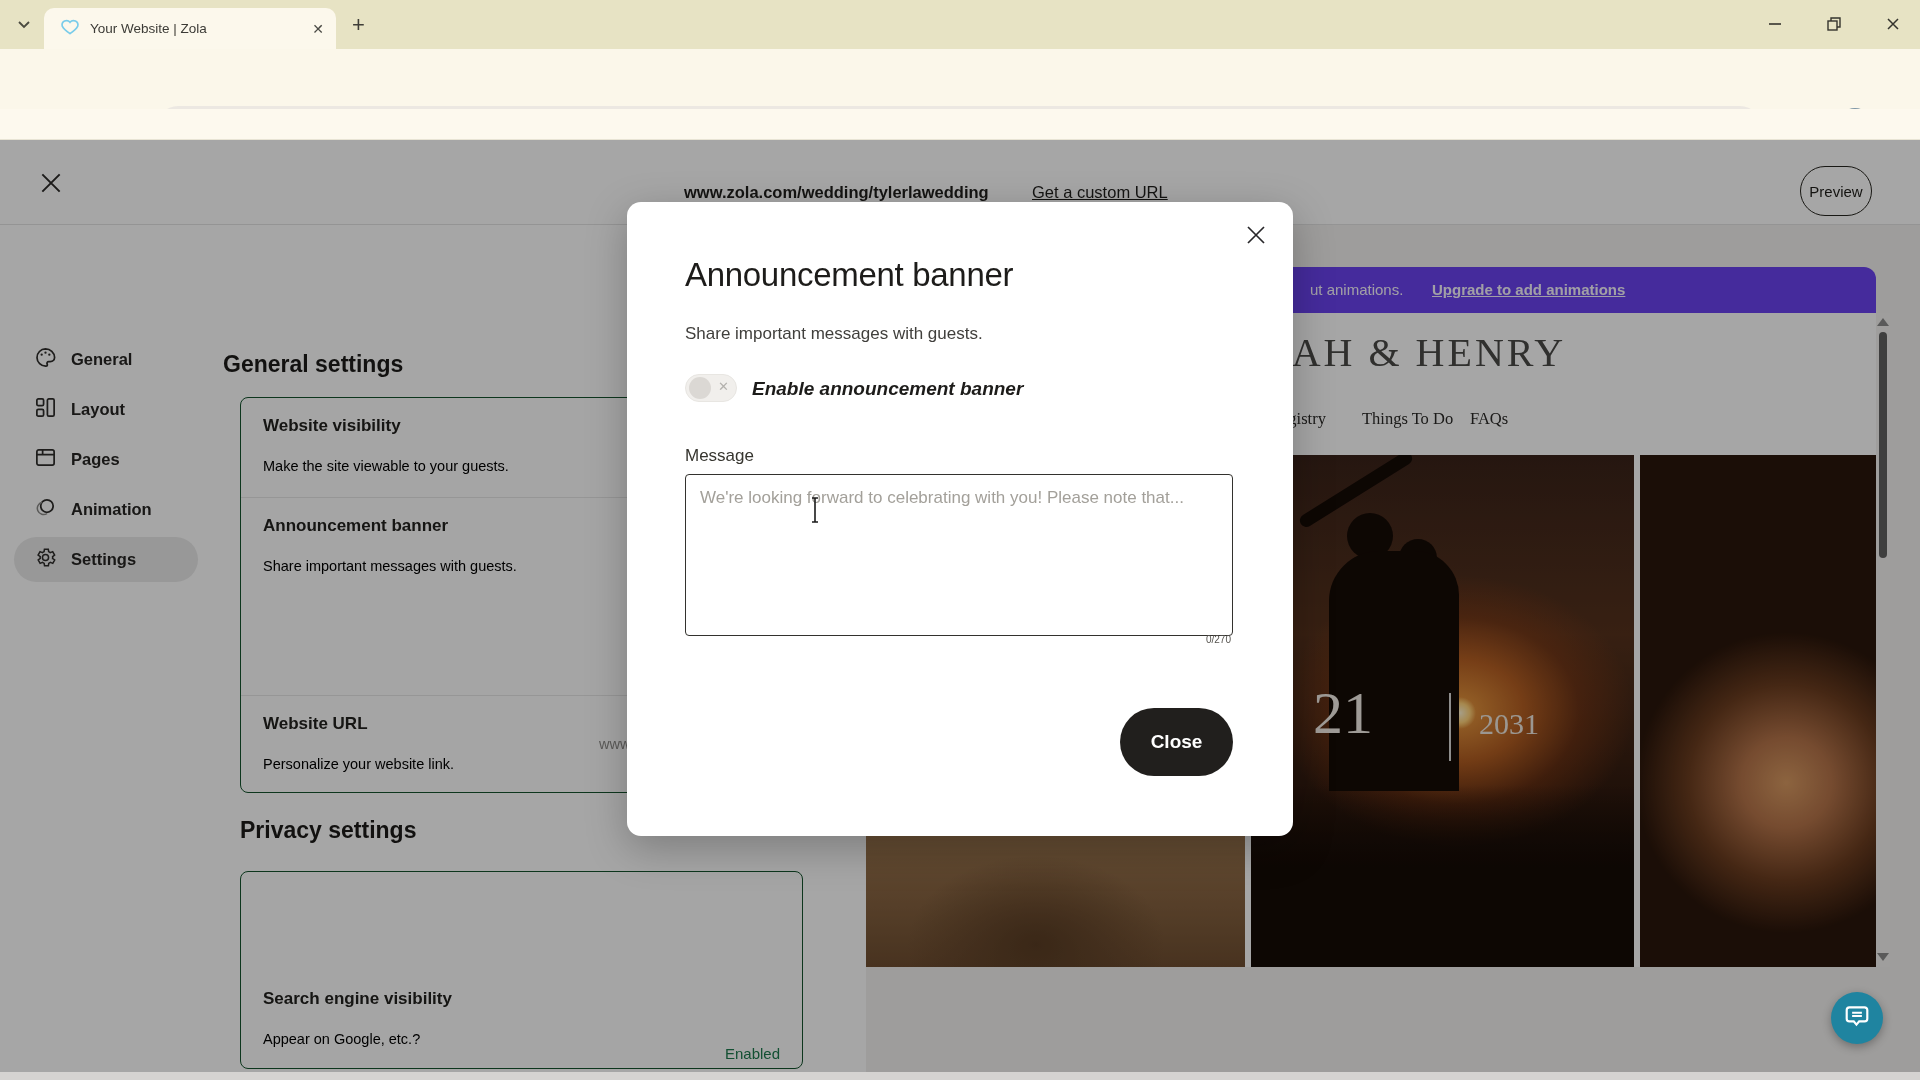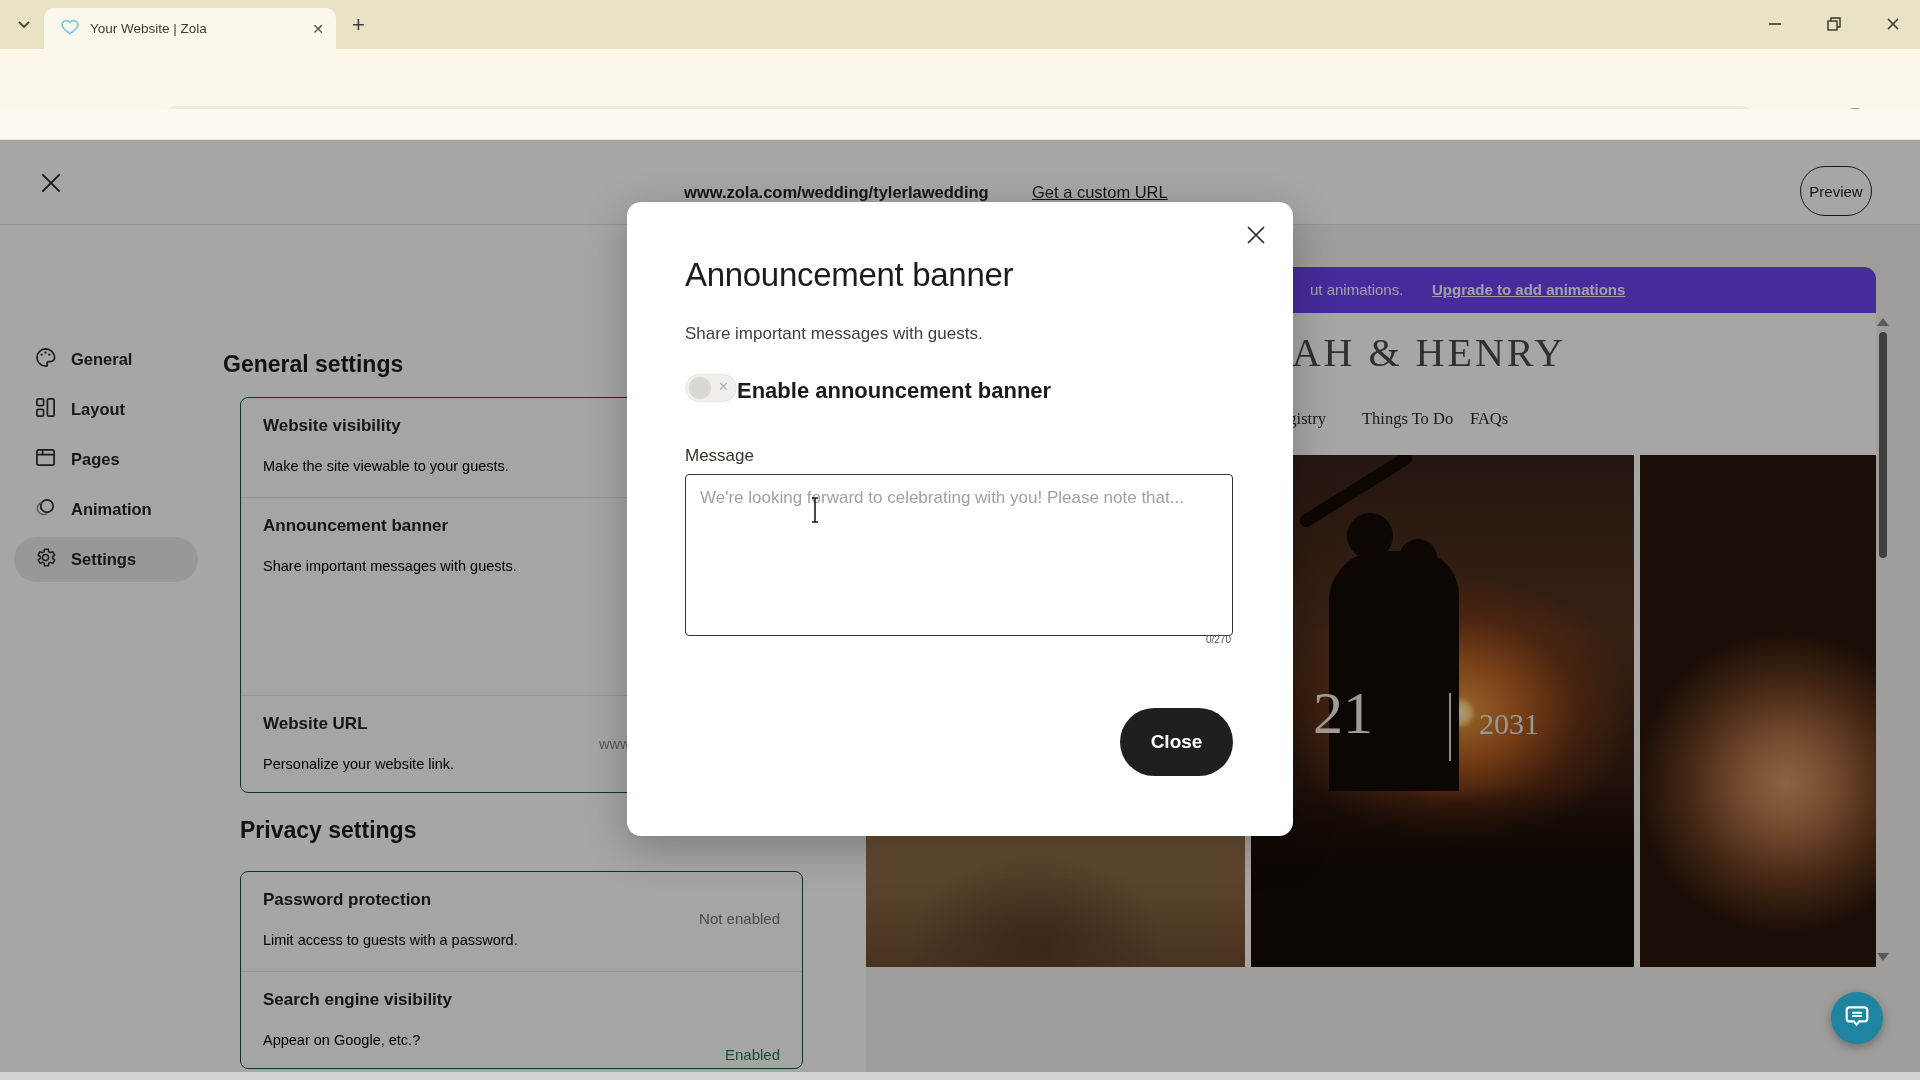--- a/index.html
+++ b/index.html
@@ -70,21 +70,21 @@
   .bottom-strip{left:0;top:1072px;width:1920px;height:8px;background:#d5d3d1;z-index:6;}
   .chat-btn{left:1831px;top:992px;width:52px;height:52px;border-radius:50%;background:#1f84a0;z-index:6;
             display:flex;align-items:center;justify-content:center;box-shadow:0 3px 10px rgba(0,0,0,.3);}
   .modal{left:627px;top:202px;width:666px;height:634px;background:#fff;border-radius:14px;z-index:10;
          box-shadow:0 12px 40px rgba(0,0,0,.25);}
   .modal-title{left:58px;top:54px;font-size:33px;font-weight:500;color:#1d1c1a;letter-spacing:-0.3px;}
   .modal-sub{left:58px;top:122px;font-size:17px;color:#403f3c;}
   .toggle{left:58px;top:172px;width:52px;height:28px;border-radius:14px;background:#f1efec;border:1px solid #e8e6e2;}
   .knob{position:absolute;left:3px;top:2px;width:22px;height:22px;border-radius:50%;background:#dbd8d4;}
   .toggle-x{position:absolute;right:7px;top:4px;font-size:13px;color:#b3b1ad;}
-  .toggle-label{left:110px;top:176px;font-size:22px;font-weight:bold;color:#1d1c1a;}
+  .toggle-label{left:125px;top:176px;font-size:19px;font-weight:bold;color:#1d1c1a;font-style:italic;}
   .msg-label{left:58px;top:244px;font-size:17px;color:#36352f;}
   .msg-area{left:58px;top:272px;width:548px;height:162px;border:1px solid #33322e;border-radius:4px;
             resize:none;padding:12px 14px;font-size:17px;line-height:1.35;color:#222;
             font-family:"Liberation Sans","DejaVu Sans",sans-serif;background:#fff;}
   .msg-area::placeholder{color:#a3a09a;}
   .counter{right:62px;top:432px;font-size:10px;color:#56544f;}
   .modal-close-btn{left:493px;top:506px;width:113px;height:68px;border-radius:34px;background:#211f1d;
                    color:#fff;font-size:19px;font-weight:bold;display:flex;align-items:center;justify-content:center;}
   .mclose{left:614px;top:18px;width:30px;height:30px;display:flex;align-items:center;justify-content:center;}
   .ibeam{left:181px;top:294px;width:14px;height:28px;}
@@ -239,25 +239,20 @@
         <div class="row" style="top:297px;">
           <span class="row-title">Website URL</span>
           <span class="row-sub">Personalize your website link.</span>
           <span class="row-value">www.zola.com/wedding/tylerlawedding</span>
         </div>
       </div>
 
       <div class="abs sec-h" style="left:29px;top:592px;">Privacy settings</div>
 
       <div class="abs card" style="left:29px;top:646px;width:563px;height:198px;">
-        <div class="row" style="top:0;">
-          <span class="row-title">Password protection</span>
-          <span class="row-sub">Limit access to guests with a password.</span>
-          <span class="row-status" style="color:#75736f;">Not enabled</span>
-        </div>
         <div class="row" style="top:99px;">
           <span class="row-title">Search engine visibility</span>
           <span class="row-sub">Appear on Google, etc.?</span>
           <span class="row-status" style="color:#1e7b4f;margin-top:36px;">Enabled</span>
         </div>
       </div>
 
     </div>
 
     <div class="abs preview-wrap">

